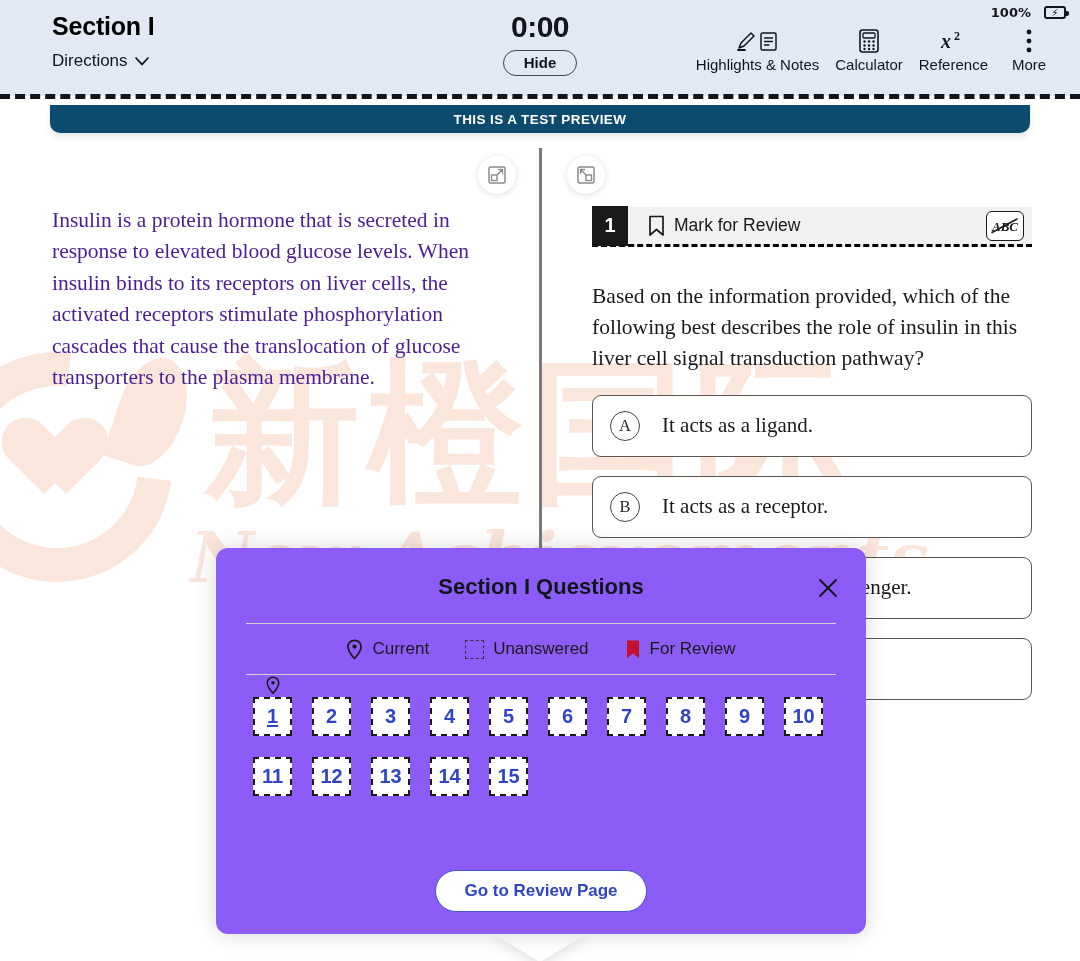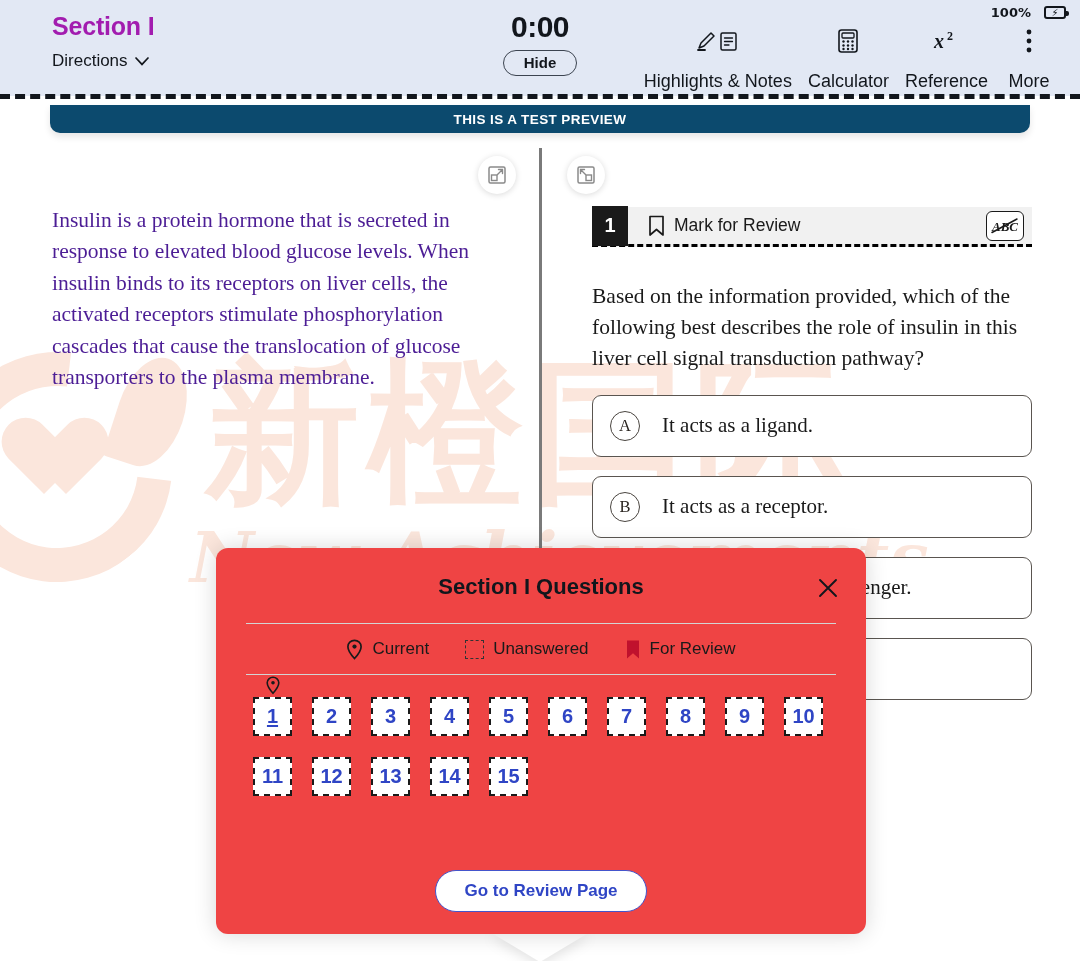--- a/index.html
+++ b/index.html
@@ -92,21 +92,21 @@
     top: 0; left: 0;
     width: 1080px;
     height: 96px;
     background: #e2e8f4;
     z-index: 5;
   }
   .hdr-left { position: absolute; left: 52px; top: 12px; }
   .hdr-section-title {
     font-size: 25px;
     font-weight: 700;
-    color: #a21caf;
+    color: #000000;
     letter-spacing: -0.2px;
   }
   .hdr-directions {
     margin-top: 10px;
     font-size: 17px;
     color: #12161c;
     display: flex;
     align-items: center;
     gap: 7px;
     cursor: pointer;
@@ -154,22 +154,22 @@
     text-align: center;
     cursor: pointer;
   }
   .tool-ico {
     height: 30px;
     display: flex;
     align-items: center;
     justify-content: center;
   }
   .tool-lbl {
-    margin-top: 15px;
-    font-size: 18px;
+    margin-top: 0;
+    font-size: 15px;
     color: #12161c;
     white-space: nowrap;
   }
   .battery {
     position: absolute;
     right: 14px; top: 5px;
     display: flex;
     align-items: center;
     gap: 13px;
     font-size: 13px;
@@ -351,21 +351,21 @@
     color: #1a1a1a;
   }
 
   
   .modal-wrap { position: absolute; inset: 0; z-index: 20; pointer-events: none; }
   .modal {
     position: absolute;
     left: 216px; top: 548px;
     width: 650px;
     height: 386px;
-    background: #ef4444;
+    background: #8b5cf6;
     border-radius: 12px;
     box-shadow: 0 0 22px rgba(0,0,0,.16);
     pointer-events: auto;
   }
   .modal-tail {
     position: absolute;
     left: 50%;
     top: 932px;
     transform: translateX(-50%);
     width: 0; height: 0;

